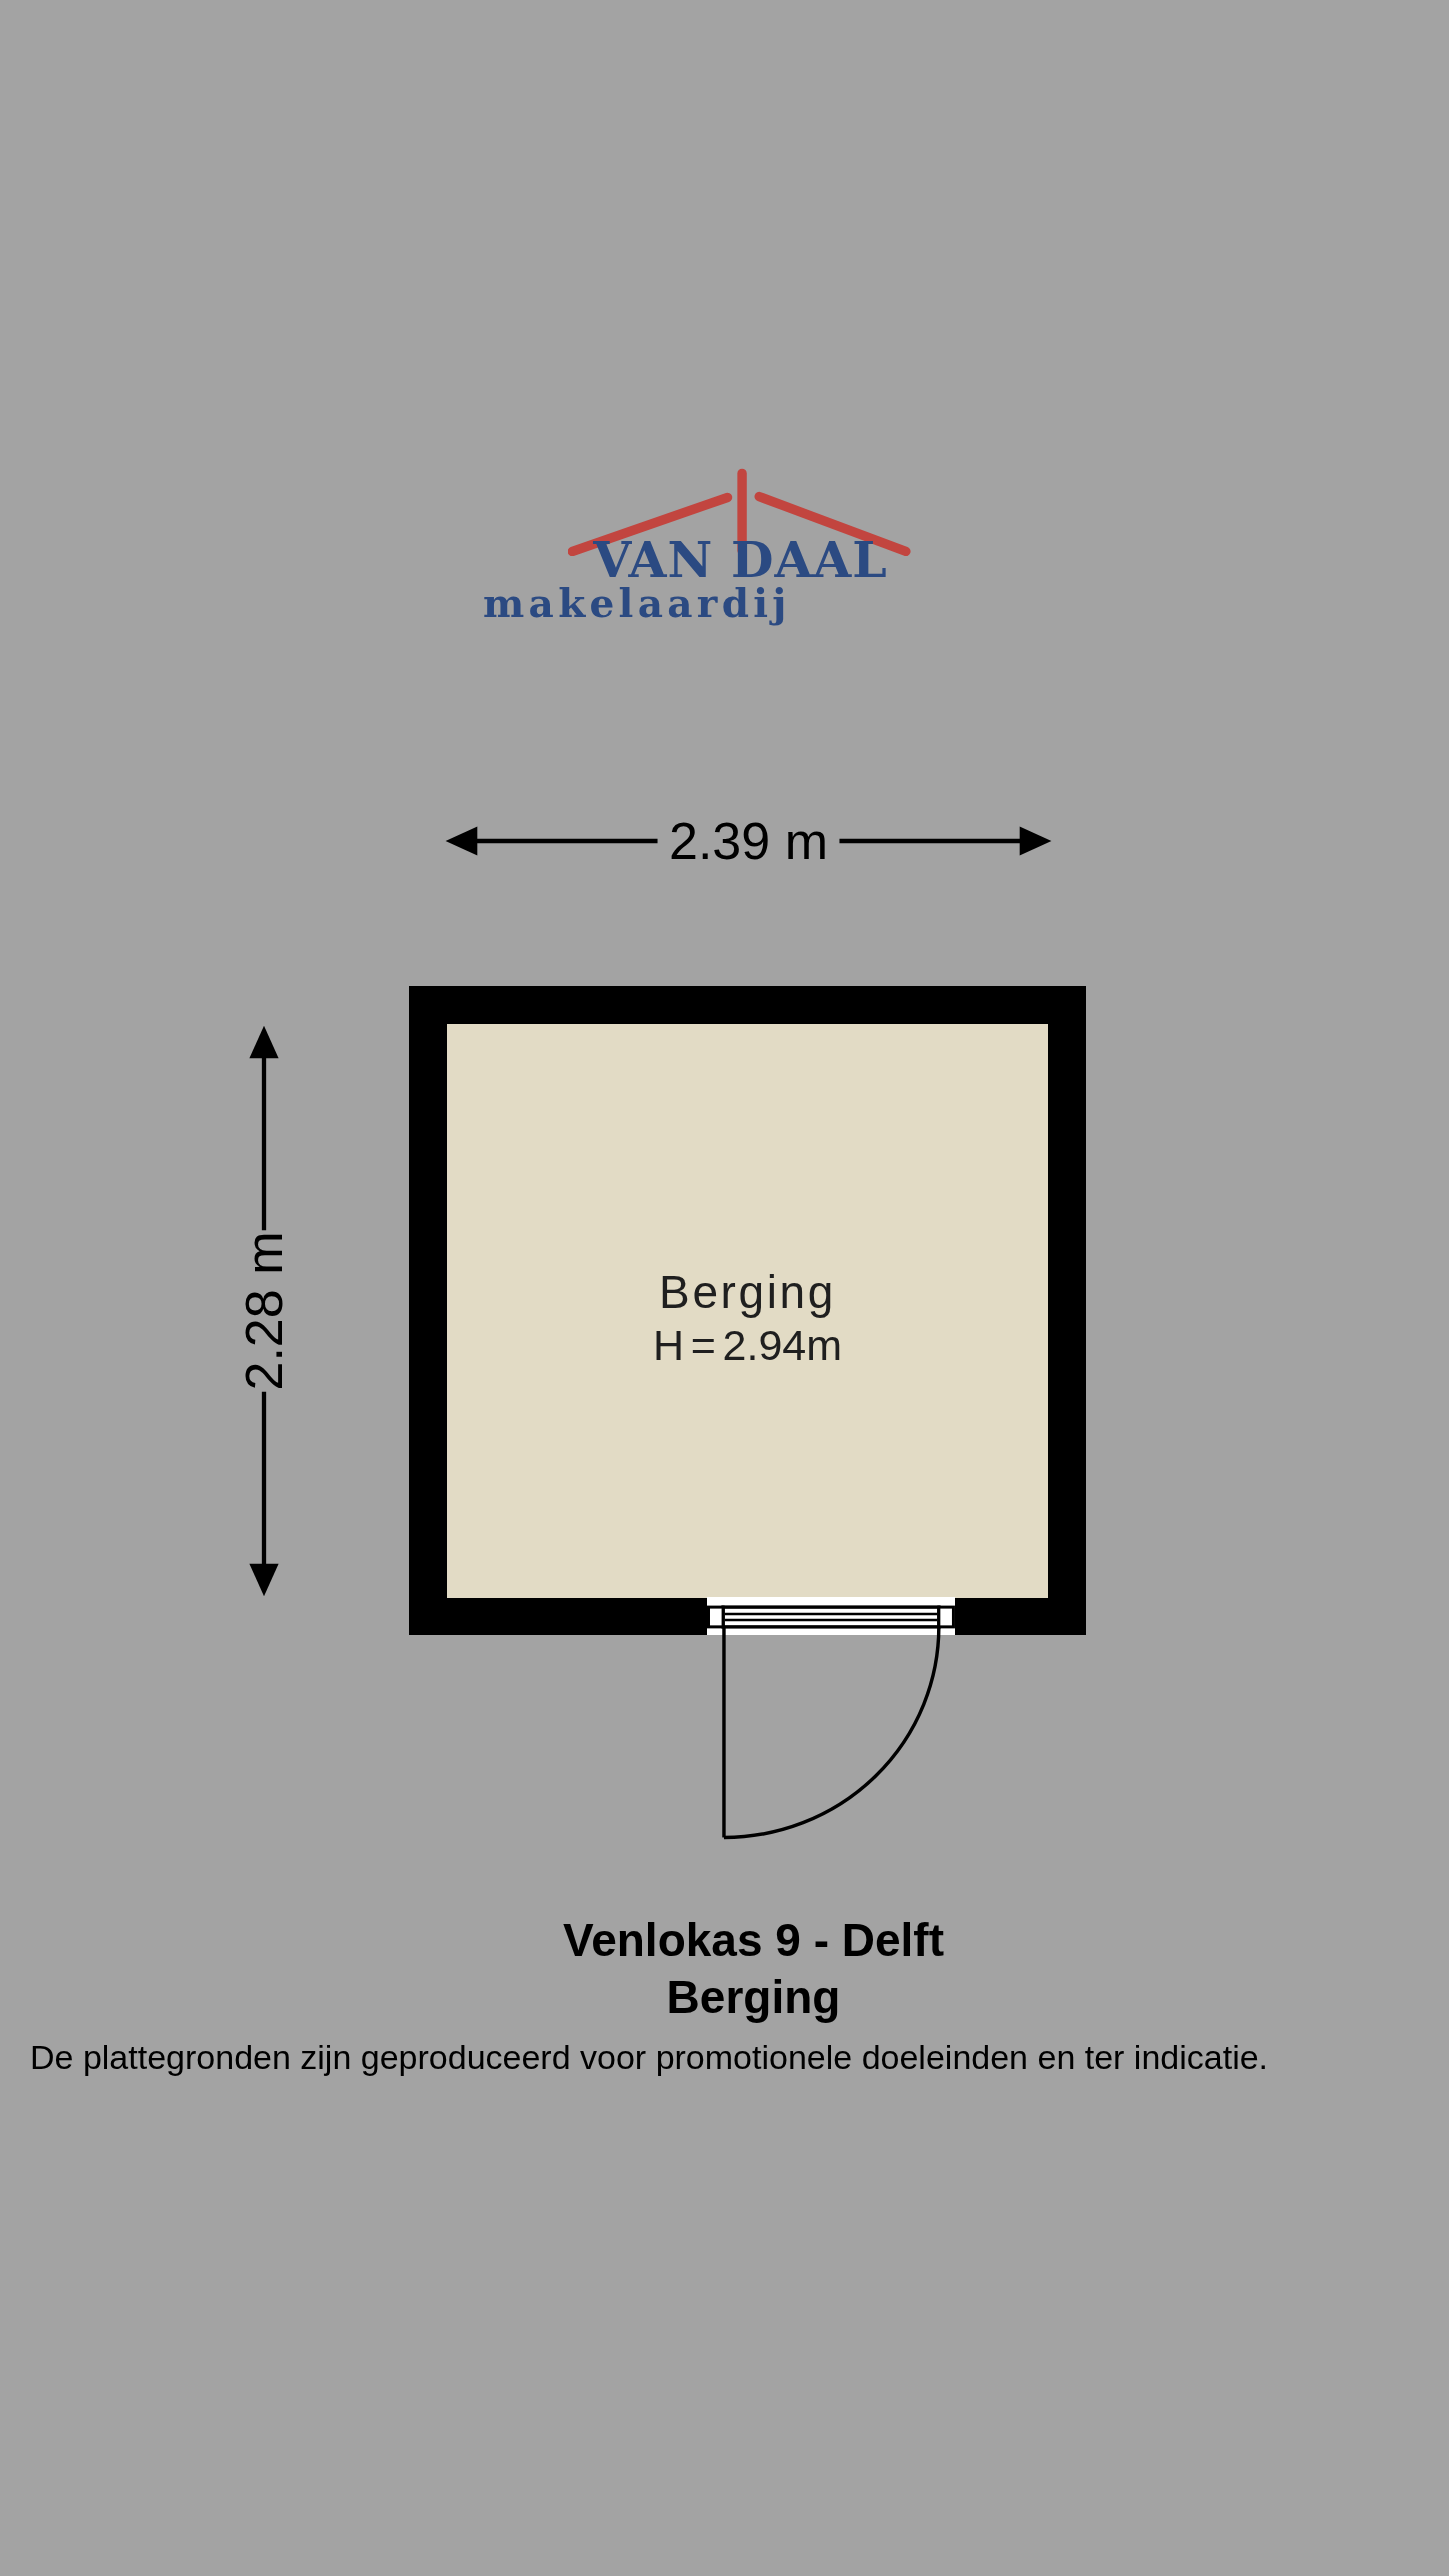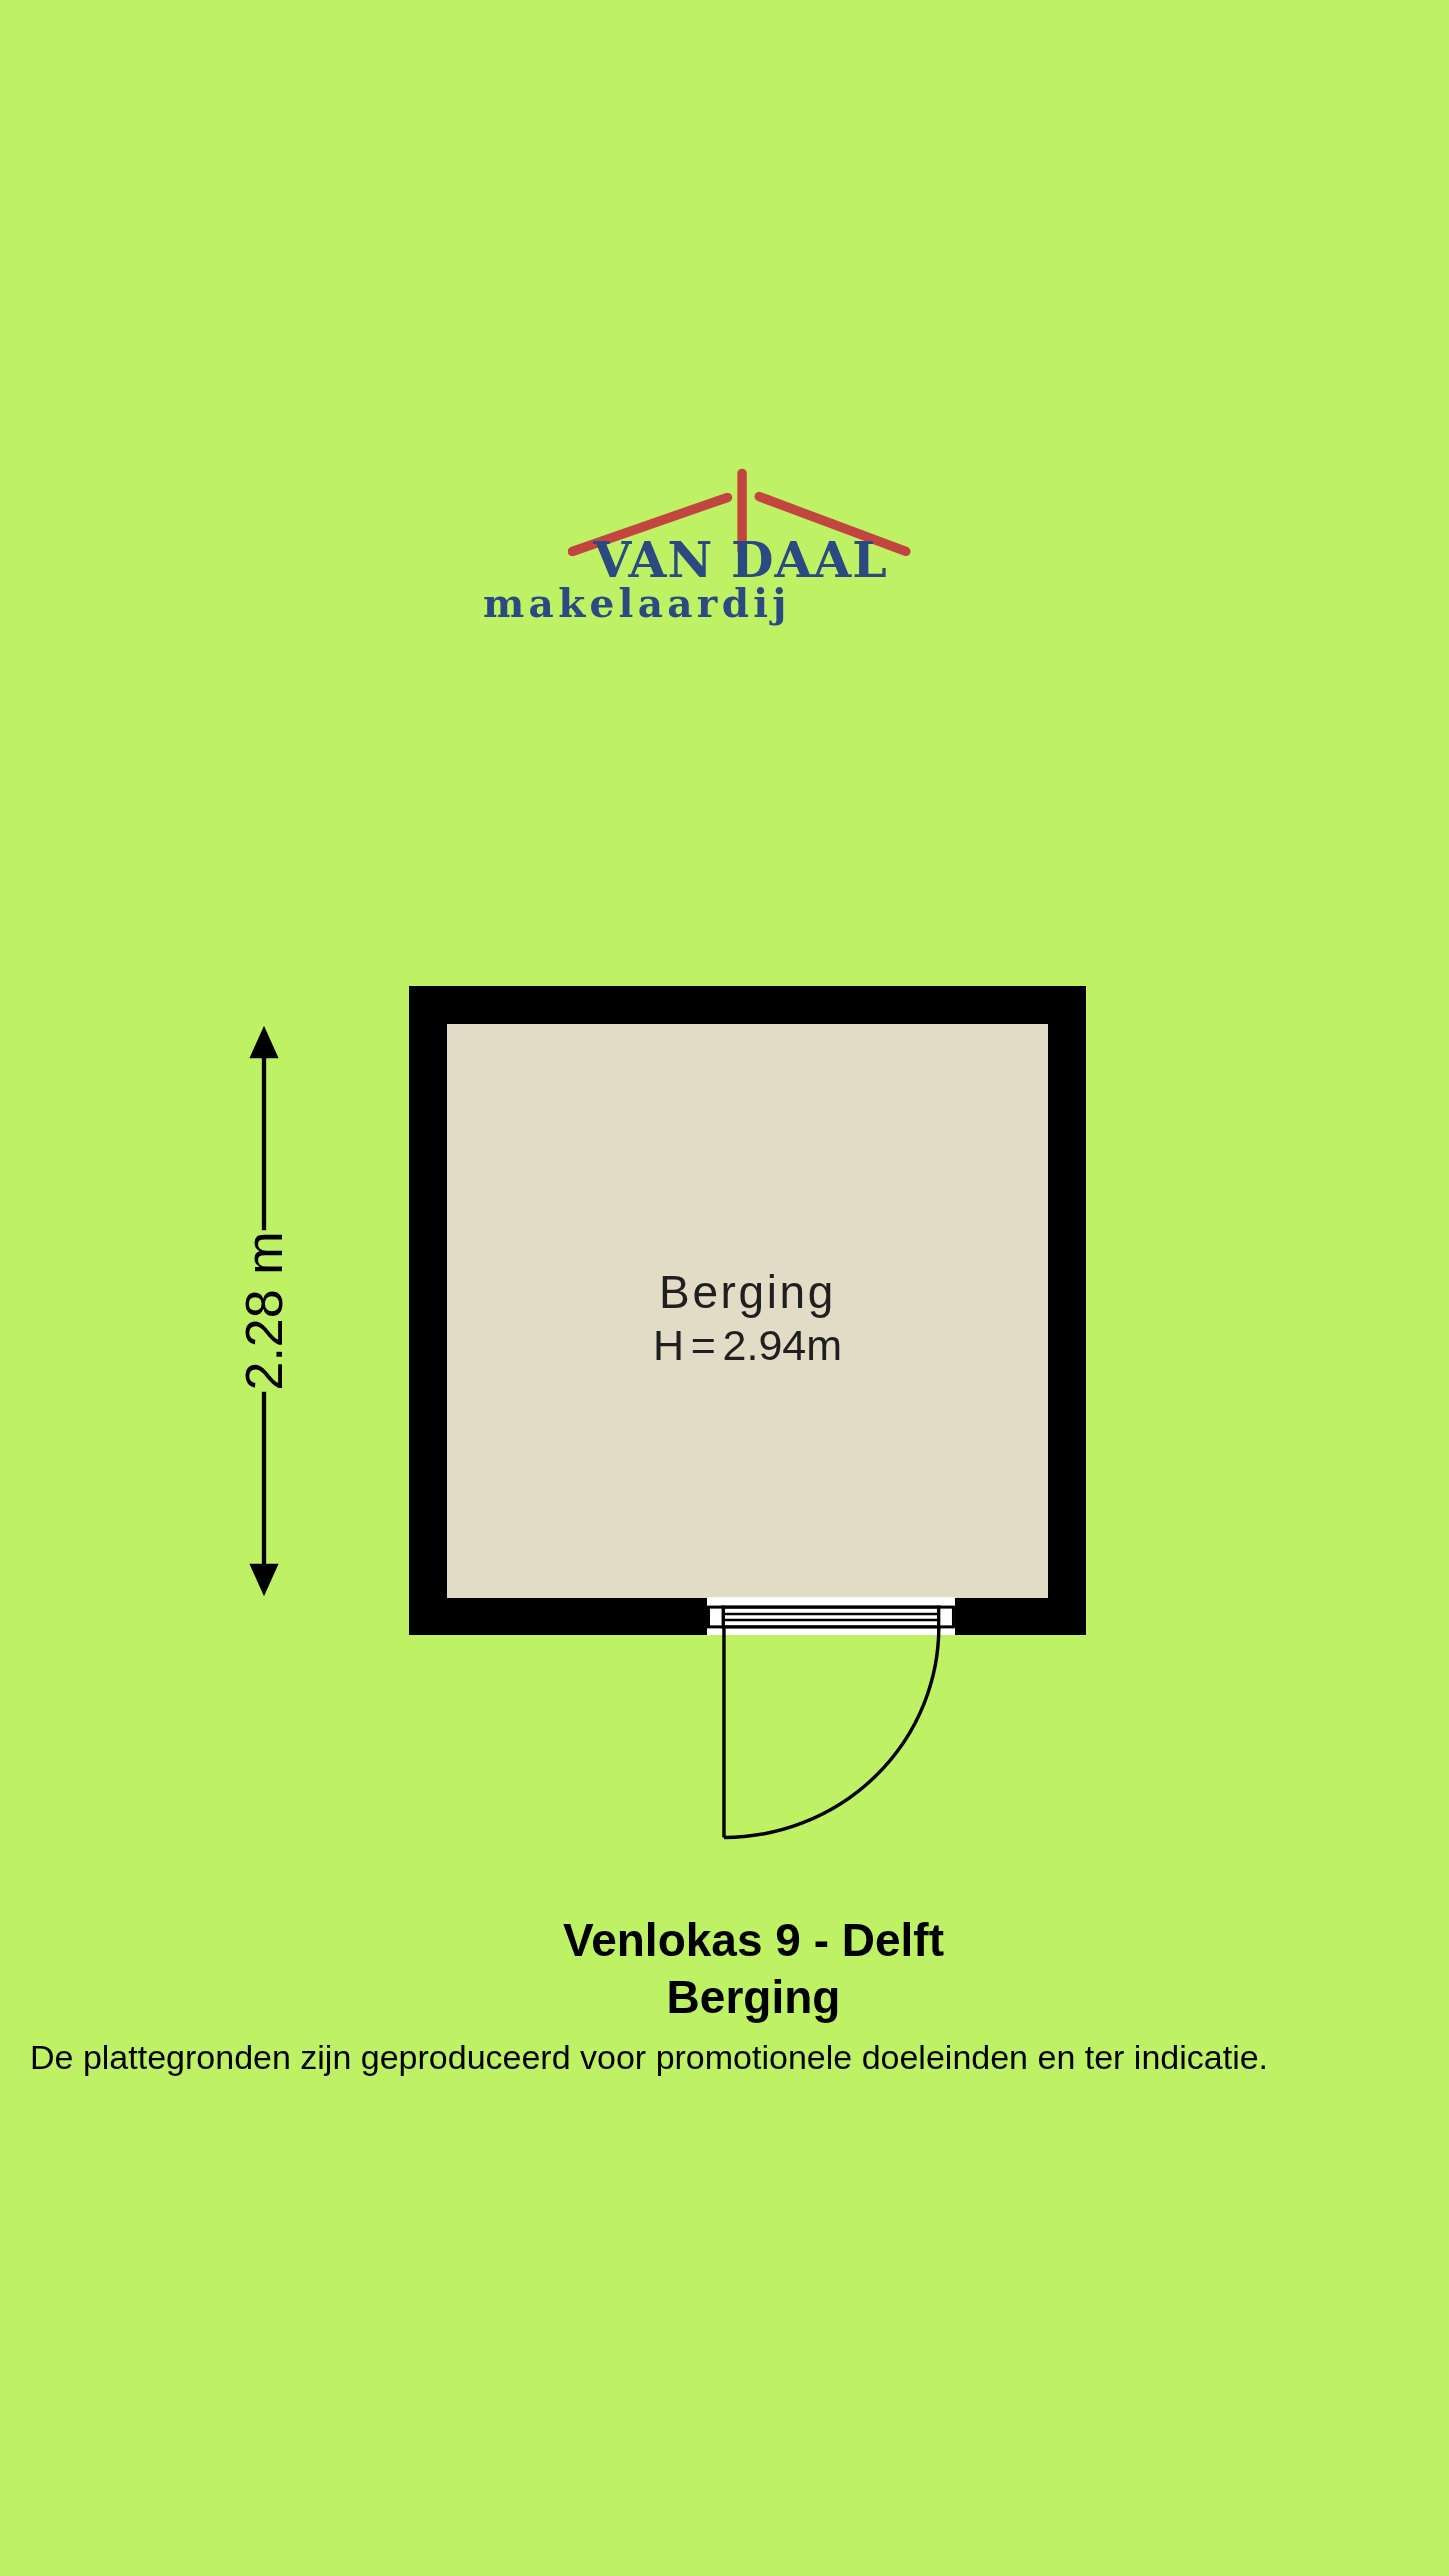--- a/index.html
+++ b/index.html
@@ -1,17 +1,17 @@
 <!DOCTYPE html>
 <html style="font-size:13.7px"><head>
 <meta charset="utf-8">
 <style>
   html,body{margin:0;padding:0;background:#ffffff;}
   .canvas{
-    position:relative;width:1449px;height:2576px;background:#bef264;
+    position:relative;width:1449px;height:2576px;background:#a3a3a3;
     font-family:"Liberation Sans",sans-serif;overflow:hidden;
   }
   
   .logo-roof{position:absolute;left:568px;top:468px;width:343px;height:88px;}
   .logo-name{
     position:absolute;left:483px;top:534px;width:515px;text-align:center;
     font-family:"DejaVu Serif",serif;font-weight:bold;font-size:49px;line-height:53px;
     letter-spacing:0.9px;color:#2b4a82;
   }
   .logo-sub{
@@ -52,20 +52,29 @@
   <div>
     <svg class="logo-roof" viewBox="0 0 400 102" xmlns="http://www.w3.org/2000/svg">
       <line x1="5" y1="97" x2="186" y2="34" stroke-width="11" stroke-linecap="round" stroke="#c2453f"></line>
       <line x1="203" y1="6" x2="203" y2="96" stroke-width="11" stroke-linecap="round" stroke="#c2453f"></line>
       <line x1="223" y1="33" x2="394" y2="97" stroke-width="11" stroke-linecap="round" stroke="#c2453f"></line>
     </svg>
     <div class="logo-name" style="color: rgb(43, 74, 130);">VAN DAAL</div>
     <div class="logo-sub" style="color: rgb(43, 74, 130);">makelaardij</div>
   </div>
 
+  <div class="dim-h">
+    <svg viewBox="0 0 712 72" width="611" height="62" xmlns="http://www.w3.org/2000/svg">
+      <polygon points="3,36 40,19 40,53" fill="#000"></polygon>
+      <line x1="38" y1="36" x2="250" y2="36" stroke="#000" stroke-width="5"></line>
+      <line x1="462" y1="36" x2="674" y2="36" stroke="#000" stroke-width="5"></line>
+      <polygon points="709,36 672,19 672,53" fill="#000"></polygon>
+    </svg>
+    <span class="dim-label">2.39 m</span>
+  </div>
 
   <div class="dim-v">
     <svg viewBox="0 0 72 668" width="62" height="574" xmlns="http://www.w3.org/2000/svg">
       <polygon points="36,2 19,40 53,40" fill="#000"></polygon>
       <line x1="36" y1="38" x2="36" y2="240" stroke="#000" stroke-width="5"></line>
       <line x1="36" y1="428" x2="36" y2="630" stroke="#000" stroke-width="5"></line>
       <polygon points="36,666 19,628 53,628" fill="#000"></polygon>
     </svg>
     <span class="dim-label">2.28 m</span>
   </div>

